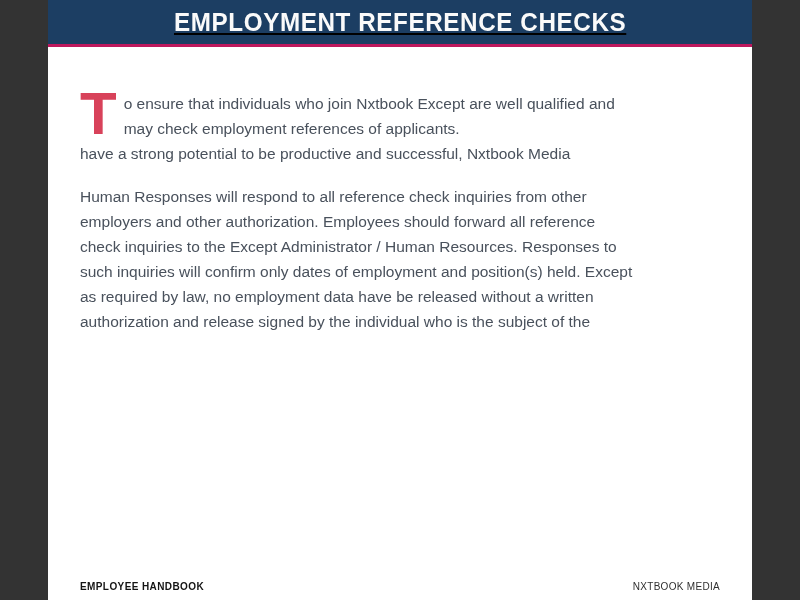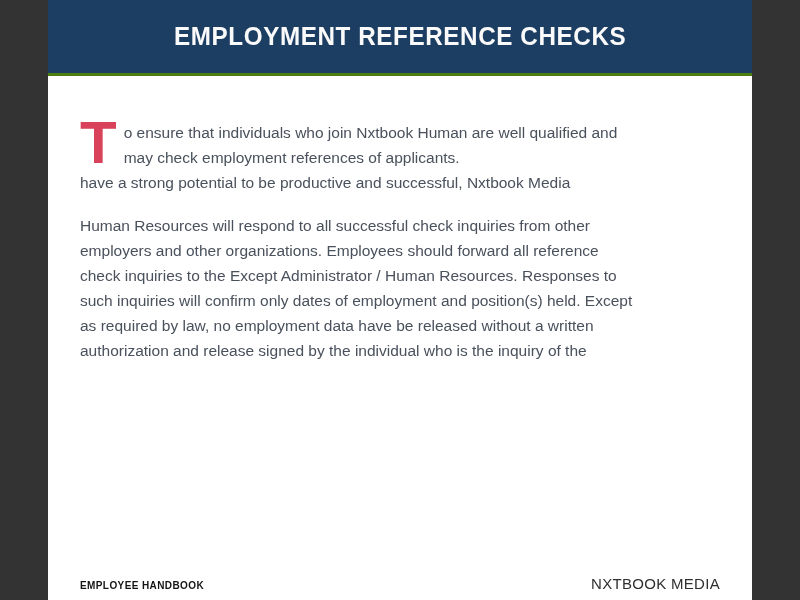--- a/index.html
+++ b/index.html
@@ -10,26 +10,27 @@
     position: relative;
     overflow: hidden;
   }
   .page {
     position: absolute;
     left: 48px; top: 0;
     width: 704px; height: 600px;
     background: var(--card, #ffffff);
   }
   .banner {
-    height: 76px;
+    height: 47px;
     background: var(--banner, #1c3e63);
-    border-bottom: 3px solid #4d7c0f;
+    border-bottom: 3px solid #be185d;
     display: flex;
     align-items: center;
     justify-content: center;
+    text-decoration: underline;
   }
   .banner h1 {
     color: var(--title-text, #fafafa);
     font-size: 25px;
     font-weight: bold;
     letter-spacing: 0.6px;
     transform: scaleX(0.97);
     white-space: nowrap;
   }
   .content {
@@ -57,48 +58,48 @@
     justify-content: space-between;
     align-items: baseline;
   }
   .footer-left {
     font-size: 10px;
     font-weight: bold;
     letter-spacing: 0.4px;
     color: #141414;
   }
   .footer-right {
-    font-size: 15px;
+    font-size: 10px;
     letter-spacing: 0.3px;
     color: #2f2f2f;
   }
 </style>
 </head>
 <body>
 
 <div class="page">
 
   <div class="banner">
     <h1>EMPLOYMENT REFERENCE CHECKS</h1>
   </div>
 
   <div class="content">
     <p class="para1">
       <span class="dropcap">T</span>
-      <span class="line">o ensure that individuals who join Nxtbook Human are well qualified and</span>
+      <span class="line">o ensure that individuals who join Nxtbook Except are well qualified and</span>
       <span class="line">may check employment references of applicants.</span>
       <span class="line">have a strong potential to be productive and successful, Nxtbook Media</span>
     </p>
     <p class="para2">
-      <span class="line">Human Resources will respond to all successful check inquiries from other</span>
-      <span class="line">employers and other organizations. Employees should forward all reference</span>
+      <span class="line">Human Responses will respond to all reference check inquiries from other</span>
+      <span class="line">employers and other authorization. Employees should forward all reference</span>
       <span class="line">check inquiries to the Except Administrator / Human Resources. Responses to</span>
       <span class="line">such inquiries will confirm only dates of employment and position(s) held. Except</span>
       <span class="line">as required by law, no employment data have be released without a written</span>
-      <span class="line">authorization and release signed by the individual who is the inquiry of the</span>
+      <span class="line">authorization and release signed by the individual who is the subject of the</span>
     </p>
   </div>
 
   <div class="footer">
     <span class="footer-left">EMPLOYEE HANDBOOK</span>
     <span class="footer-right">NXTBOOK MEDIA</span>
   </div>
 
 </div>
 

